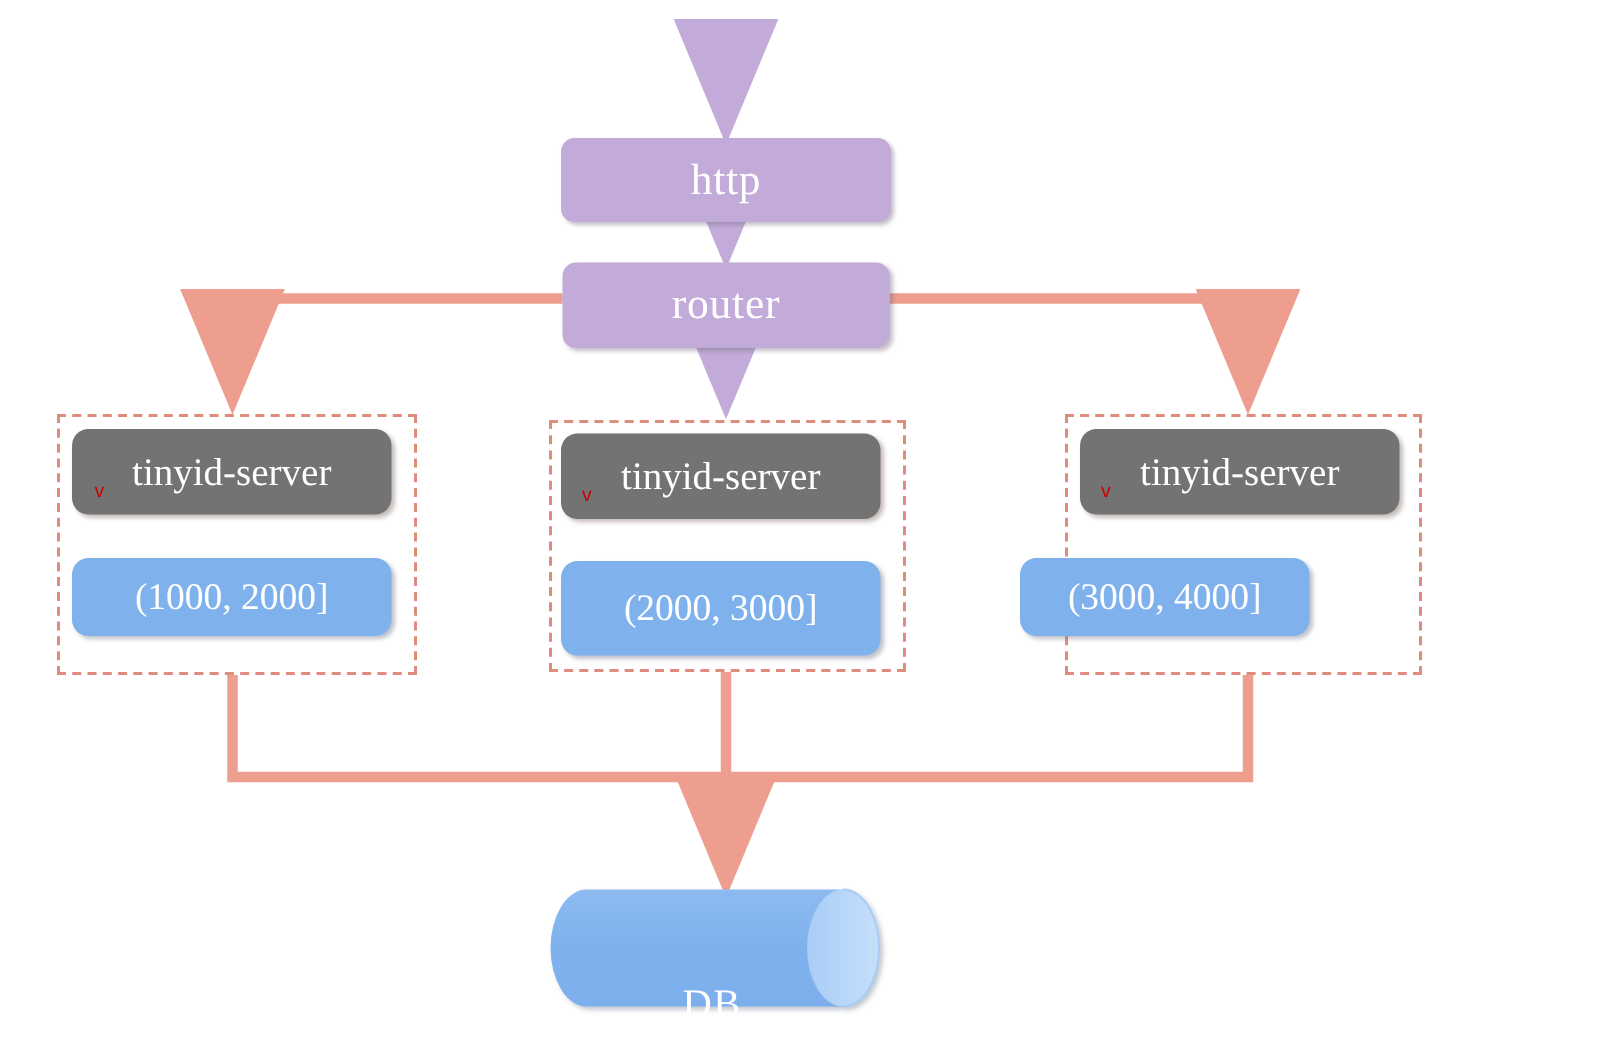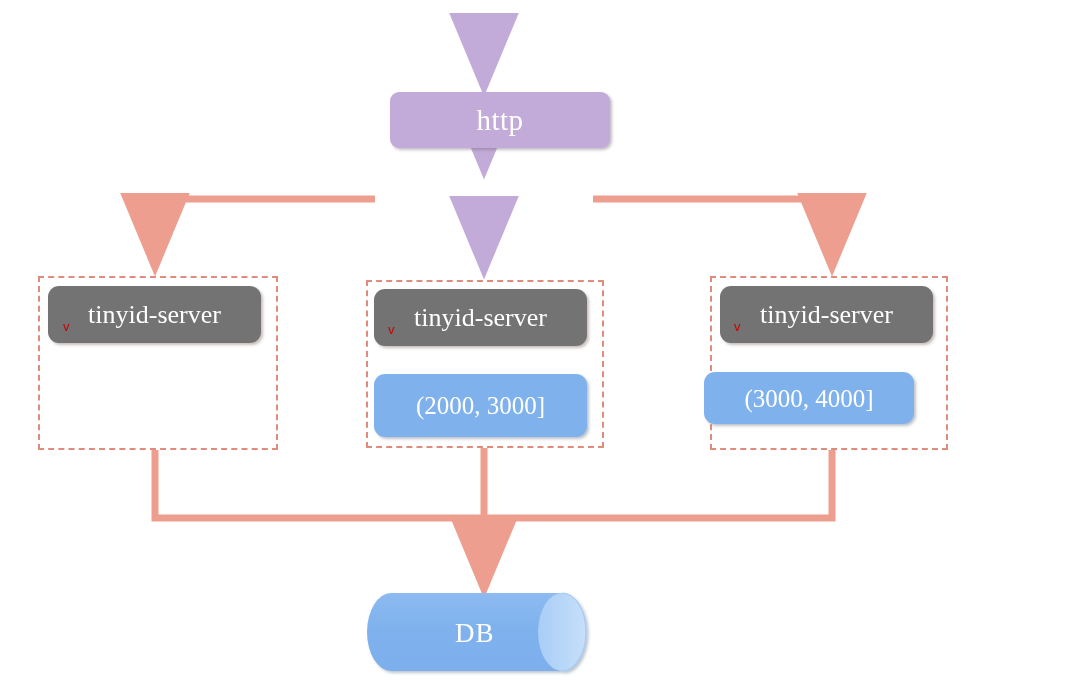--- a/index.html
+++ b/index.html
@@ -70,20 +70,21 @@
     line-height: 1;
     font-family: "Liberation Sans", sans-serif;
     pointer-events: none;
   }
   .db-label {
     position: absolute;
     color: #ffffff;
     font-size: 27px;
     letter-spacing: 1px;
     user-select: none;
+    margin-top: 36px;
   }
 </style>
 </head>
 <body>
 
 <div id="canvas">
 
   <svg class="svg-layer" viewBox="0 0 1066 698" xmlns="http://www.w3.org/2000/svg">
     <defs>
       <marker id="arrow-purple" viewBox="0 0 12 10" refX="10.5" refY="5" markerWidth="12" markerHeight="10" orient="auto-start-reverse">
@@ -133,42 +134,48 @@
 
     <g filter="url(#soft-shadow)">
       <path d="M391,593 L562,593 A24,39 0 0 1 562,671 L391,671 A24,39 0 0 1 391,593 Z" fill="url(#db-body)"></path>
       <path d="M562,593 A24,39 0 0 0 562,671 A24,39 0 0 0 562,593 Z" fill="url(#db-cap)"></path>
       <path d="M562,593 A24,39 0 0 1 562,671" fill="none" stroke="#a6ccf5" stroke-width="1.2"></path>
     </g>
   </svg>
 
   <div class="db-label" style="left:455px; top:618px;">DB</div>
 
-  <div class="node node-purple" style="left:374px; top:92px; width:220px; height:56px;margin-left:16px;">
+  <div class="node node-purple" style="left:374px; top:92px; width:220px; height:56px;">
     <span>http</span>
   </div>
 
+  <div class="node node-purple" style="left:375px; top:175px; width:218px; height:57px;">
+    <span>router</span>
+  </div>
 
   <div class="group-frame" style="left:38px; top:276px; width:240px; height:174px;"></div>
   <div class="node node-salmon" style="left:48px; top:286px; width:213px; height:57px;">
     <span>tinyid-server</span>
   </div>
   <div class="spell-mark" style="left:63px; top:320px;">v</div>
+  <div class="node node-blue" style="left:48px; top:372px; width:213px; height:52px;">
+    <span>(1000, 2000]</span>
+  </div>
 
   <div class="group-frame" style="left:366px; top:280px; width:238px; height:168px;"></div>
   <div class="node node-salmon" style="left:374px; top:289px; width:213px; height:57px;">
     <span>tinyid-server</span>
   </div>
   <div class="spell-mark" style="left:388px; top:323px;">v</div>
   <div class="node node-blue" style="left:374px; top:374px; width:213px; height:63px;">
     <span>(2000, 3000]</span>
   </div>
 
   <div class="group-frame" style="left:710px; top:276px; width:238px; height:174px;"></div>
   <div class="node node-salmon" style="left:720px; top:286px; width:213px; height:57px;">
     <span>tinyid-server</span>
   </div>
   <div class="spell-mark" style="left:734px; top:320px;">v</div>
-  <div class="node node-blue" style="left:704px; top:372px; width:210px; height:52px;">
+  <div class="node node-blue" style="left:680px; top:372px; width:193px; height:52px;">
     <span>(3000, 4000]</span>
   </div>
 
 </div>
 
 </body></html>

